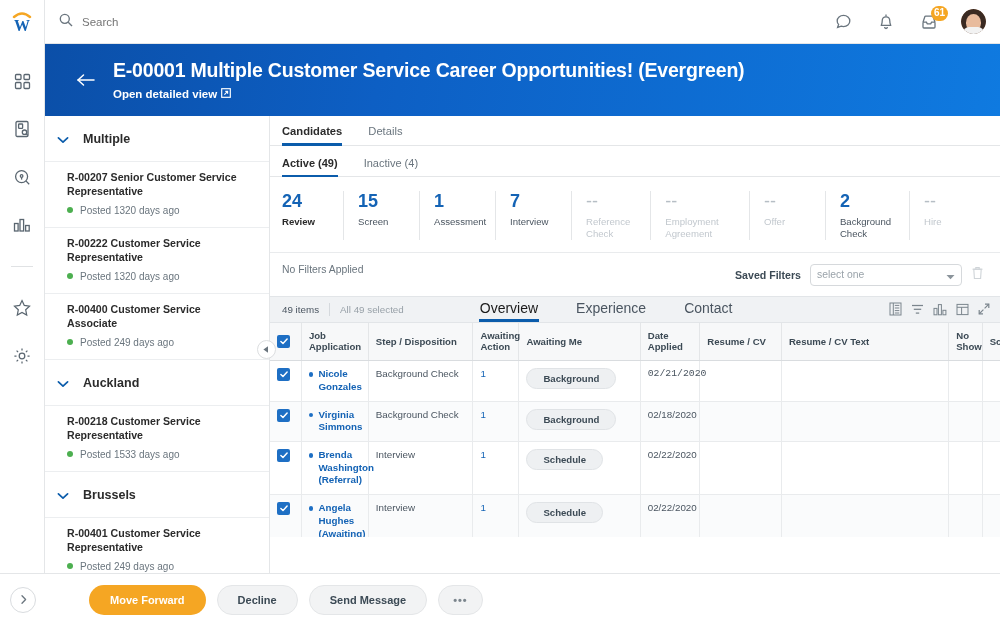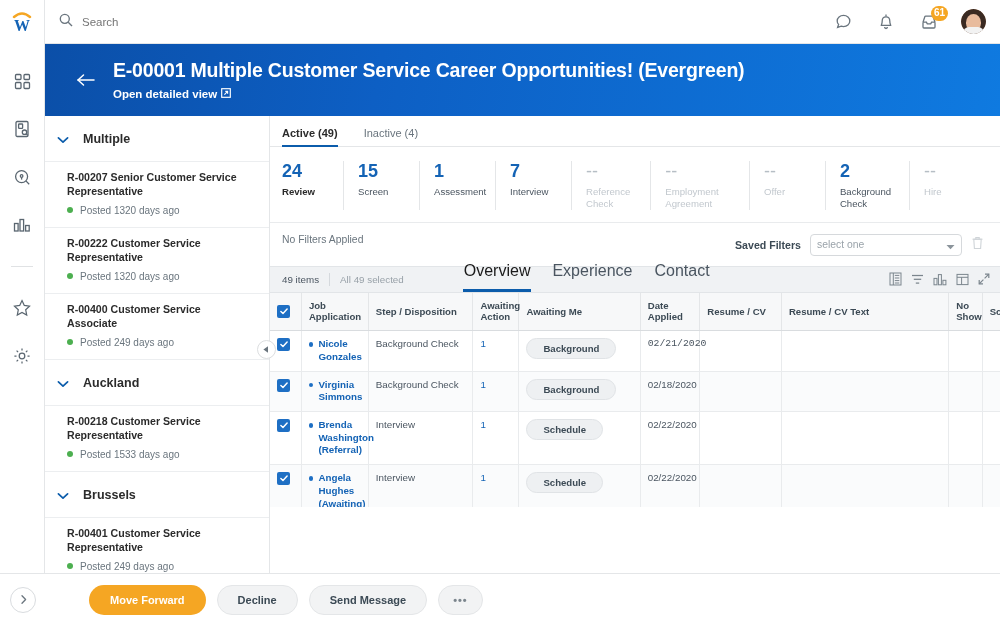--- a/index.html
+++ b/index.html
@@ -120,21 +120,21 @@
 
   
   .grid-toolbar {
     display:flex; align-items:center; height:27px; background:#f0f2f4;
     border-top:1px solid #e2e5e8; border-bottom:1px solid #e2e5e8; padding: 0 10px 0 12px;
   }
   .gt-count { font-size:9.8px; color:#4a5560; }
   .gt-sep { width:1px; height:13px; background:#d5d9dd; margin: 0 10px; }
   .gt-sel { font-size:9.8px; color:#98a1a8; }
   .gt-tabs { display:flex; gap:22px; margin-left: 60px; align-items:flex-end; height:100%; }
-  .gt-tab { font-size:16px; color:#4a5560; position:relative; cursor:pointer; padding-bottom:12px; }
+  .gt-tab { font-size:14px; color:#4a5560; position:relative; cursor:pointer; padding-bottom:6px;margin-left:16px; }
   .gt-tab.active { color:#1a1a1a; }
   .gt-tab.active:after { content:""; position:absolute; left:-1px; right:-1px; bottom:0; height:2.5px; background:#0b5cab; }
   .gt-icons { margin-left:auto; display:flex; gap:9px; align-items:center; color:#7b858d; }
   .gt-ic { cursor:pointer; display:flex; align-items:center; }
 
   
   .table-scroll { overflow:hidden; height: 214px; }
   table.grid { border-collapse:collapse; table-layout:fixed; width: 742px; }
   table.grid th {
     background:#f7f8f9; border-right:1px solid #e4e6e8; border-bottom:1px solid #d9dcdf;
@@ -358,20 +358,24 @@
     </div>
 
   <div class="collapse-toggle">
     <svg width="9" height="9" viewBox="0 0 9 9">
         <polygon points="6,1.2 6,7.8 1.4,4.5" fill="#6a757e"></polygon>
       </svg>
   </div>
 
   <div class="main">
 
+    <div class="tabs-row" id="tabsRow">
+        <div class="tab active">Candidates</div>
+        <div class="tab">Details</div>
+      </div>
     <div class="subtabs-row" id="subtabsRow">
         <div class="subtab active">Active (49)</div>
         <div class="subtab">Inactive (4)</div>
       </div>
     <div class="pipeline" id="pipelineRow">
         <div class="stage">
           <div class="stage-num">24</div>
           <div class="stage-lbl bold">Review</div>
         </div>
         <div class="stage">

